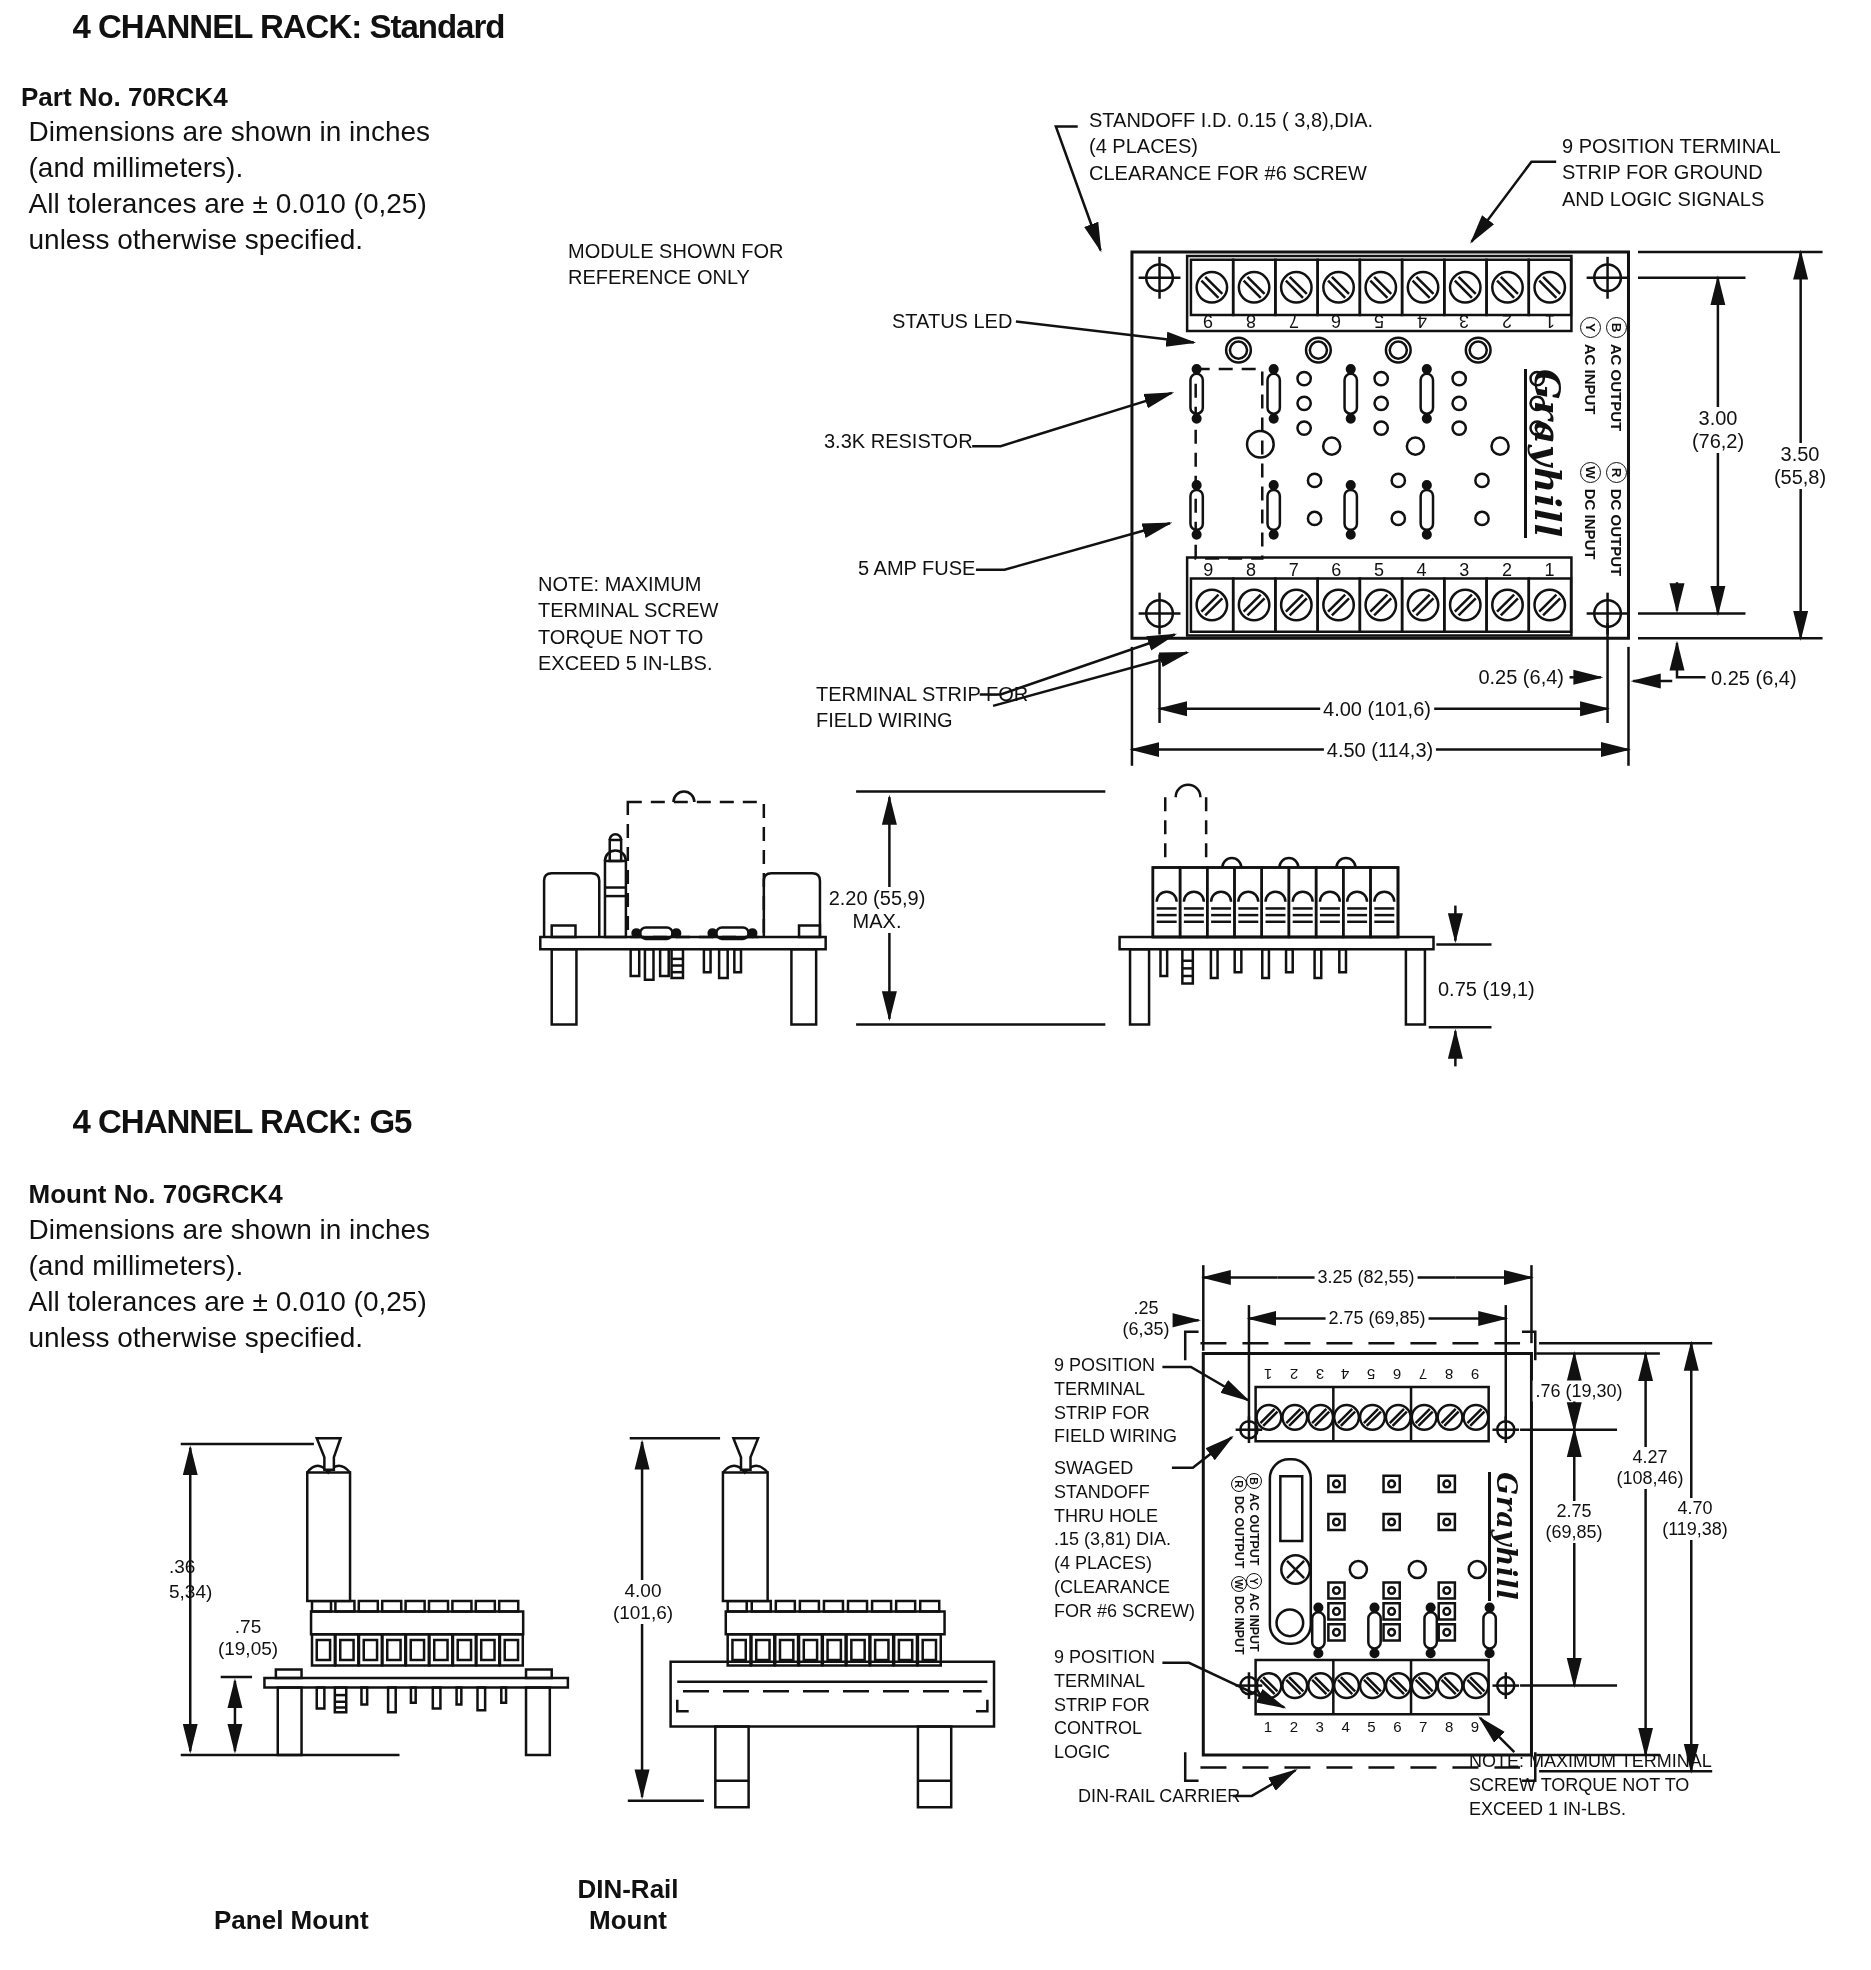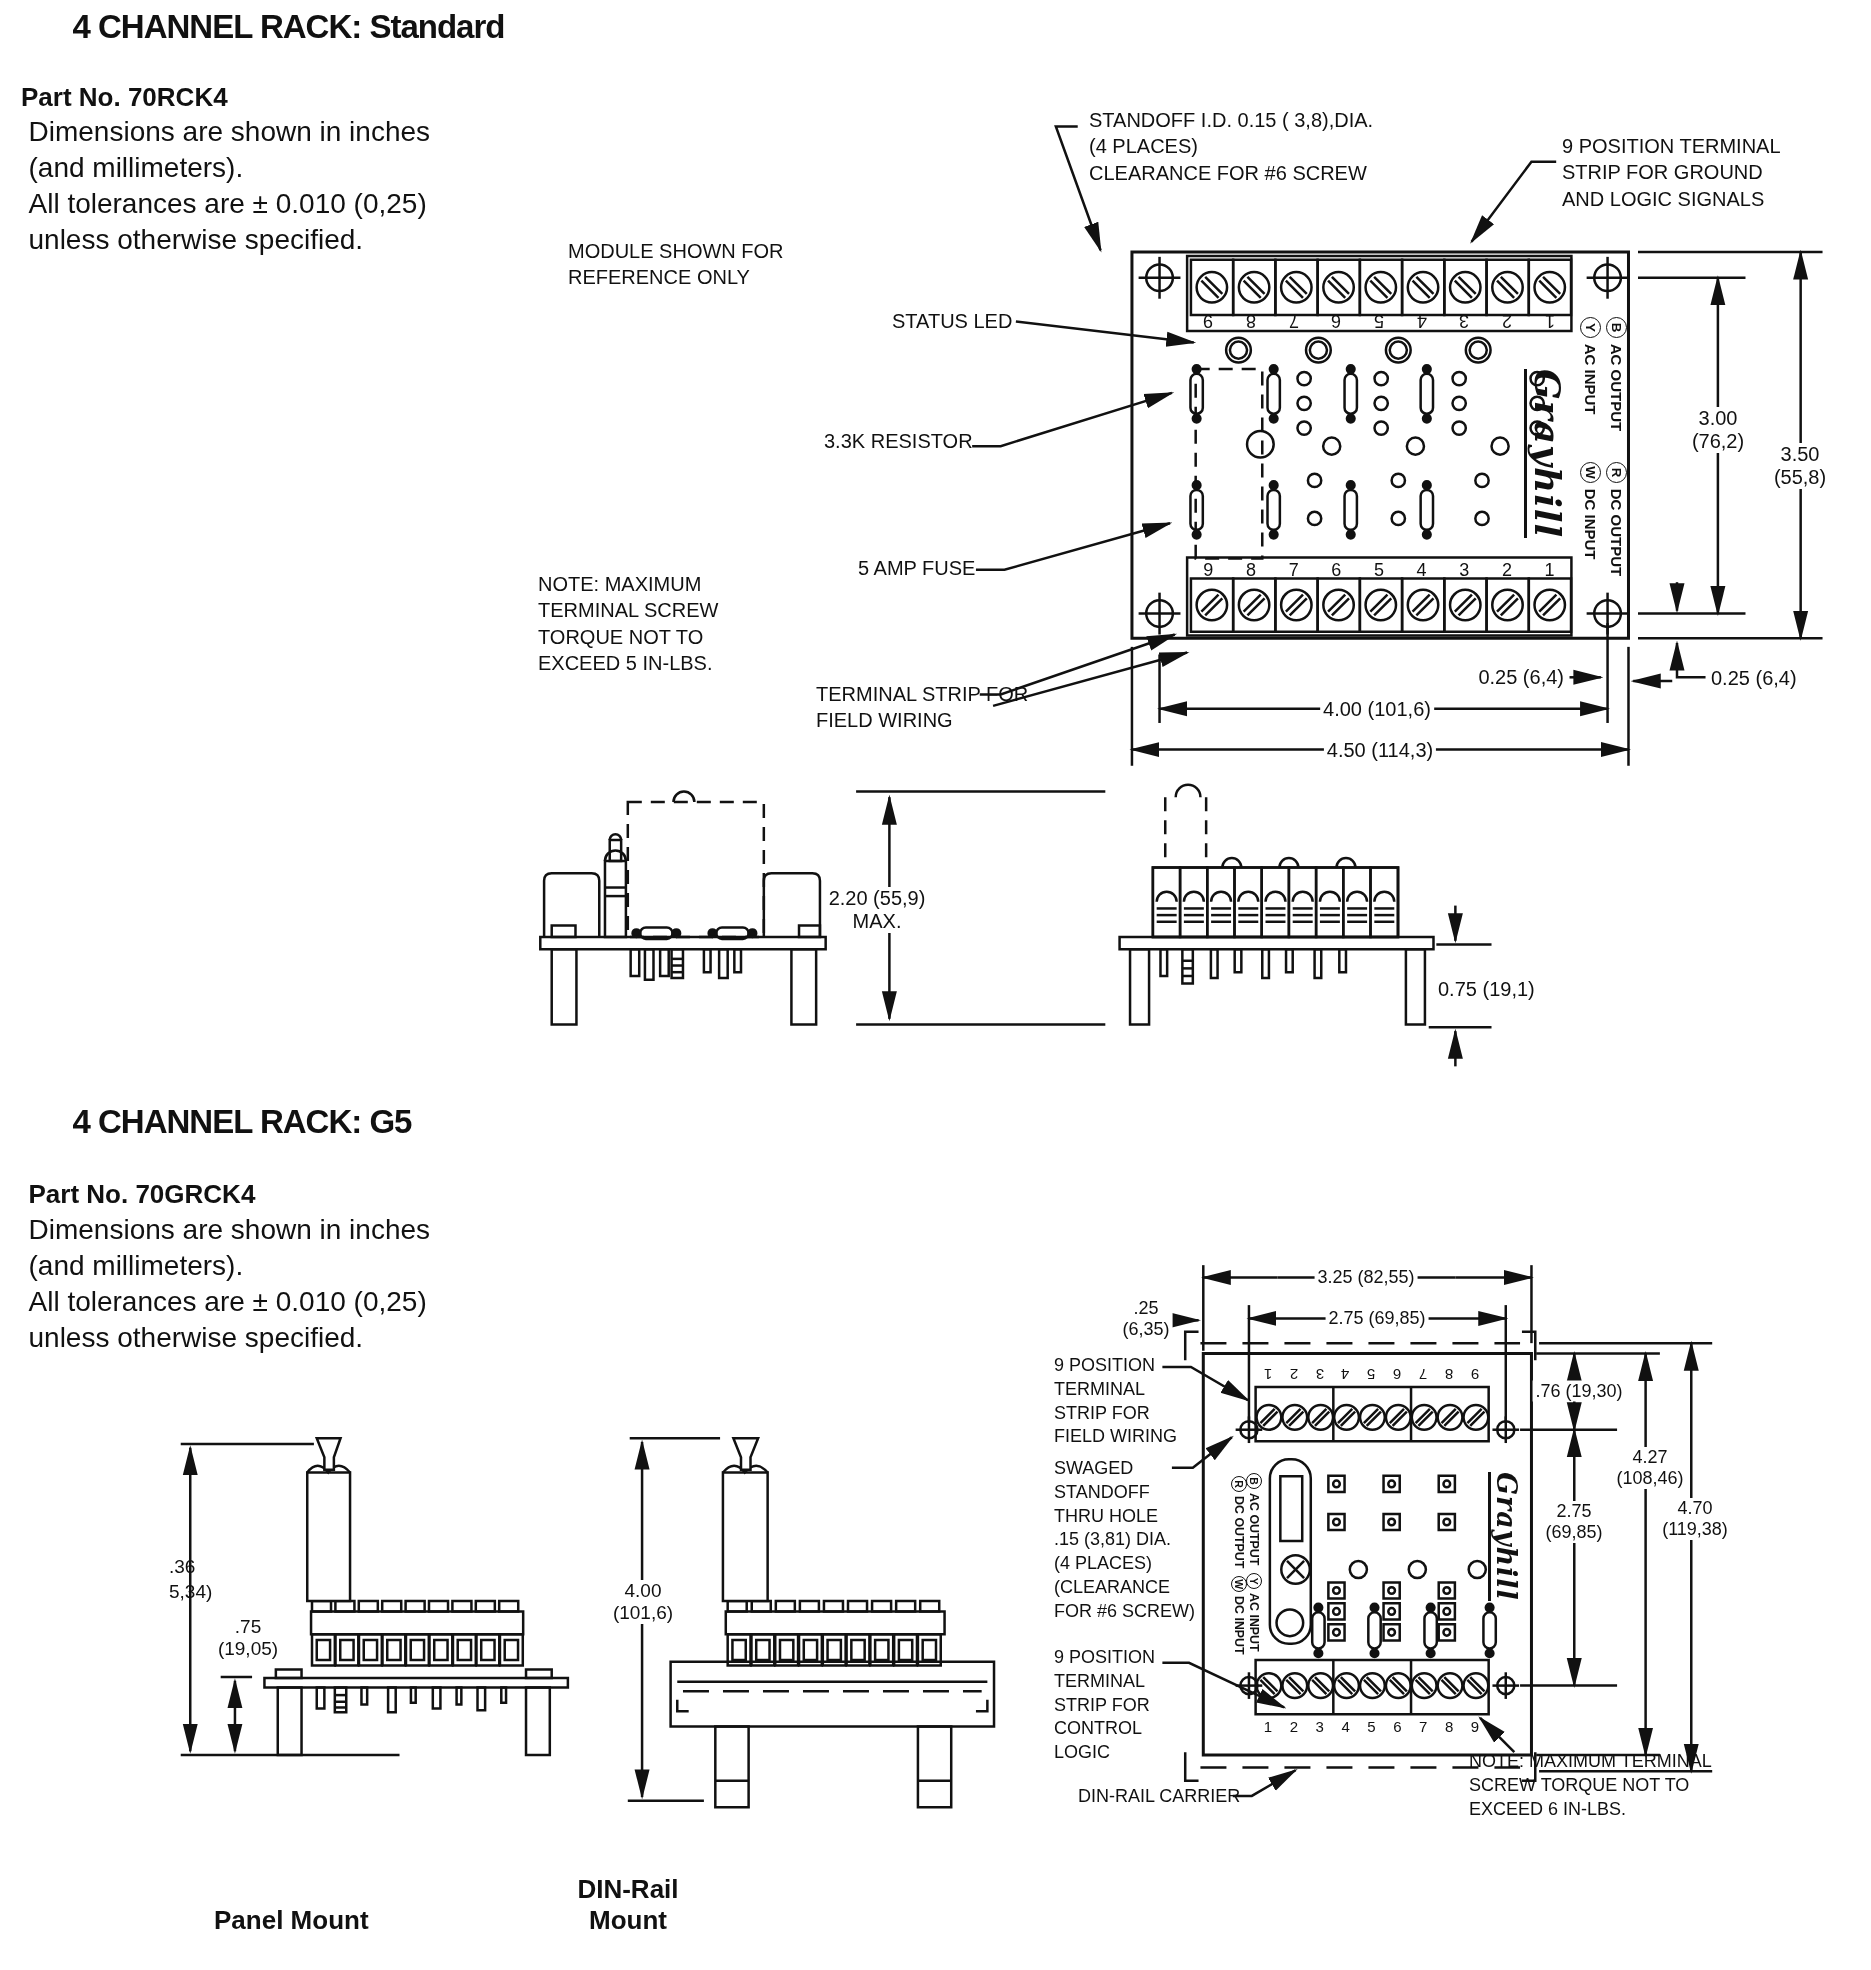--- a/index.html
+++ b/index.html
@@ -565,21 +565,21 @@
   <span class="circ circ-a">R</span>
   <span>DC OUTPUT</span>
 </div>
 <div class="abs vlab vlab-a" style="left:1601px; top:462px;">
   <span class="circ circ-a">W</span>
   <span>DC INPUT</span>
 </div>
 <div class="abs brand" style="left:1569px; top:369px; font-size:36px;">Grayhill</div>
 
 <div class="abs h1" style="left:28.5px; top:1103px;">4 CHANNEL RACK: G5</div>
-<div class="abs h2" style="left:28.5px; top:1179px;">Part No. 70GRCK4</div>
+<div class="abs h2" style="left:28.5px; top:1179px;">Mount No. 70GRCK4</div>
 <div class="abs body-text" style="left:28.5px; top:1212px;">Dimensions are shown in inches
 (and millimeters).
 All tolerances are ± 0.010 (0,25)
 unless otherwise specified.</div>
 
 <div class="abs lbl" style="left:169px; top:1554px; font-size:19px;">.36
 5,34)</div>
 <div class="abs dim ctr" style="left:248px; top:1638px; font-size:19px;">.75
 (19,05)</div>
 <div class="abs cap" style="left:214px; top:1905px;">Panel Mount</div>
@@ -600,21 +600,21 @@
 (CLEARANCE
 FOR #6 SCREW)</div>
 <div class="abs ann2 lbl" style="left:1054px; top:1646px;">9 POSITION
 TERMINAL
 STRIP FOR
 CONTROL
 LOGIC</div>
 <div class="abs ann2" style="left:1054px; top:1786px;margin-left:24px;">DIN-RAIL CARRIER</div>
 <div class="abs ann2 lbl" style="left:1469px; top:1750px;">NOTE: MAXIMUM TERMINAL
 SCREW TORQUE NOT TO
-EXCEED 6 IN-LBS.</div>
+EXCEED 1 IN-LBS.</div>
 
 <div class="abs ann2 dim ctr" style="left:1366px; top:1277px;">3.25 (82,55)</div>
 <div class="abs ann2 dim ctr" style="left:1377px; top:1318px;">2.75 (69,85)</div>
 <div class="abs ann2 dim ctr" style="left:1146px; top:1319px;">.25
 (6,35)</div>
 <div class="abs ann2 dim ctr" style="left:1579px; top:1391px;">.76 (19,30)</div>
 <div class="abs ann2 dim ctr" style="left:1650px; top:1468px;">4.27
 (108,46)</div>
 <div class="abs ann2 dim ctr" style="left:1574px; top:1522px;">2.75
 (69,85)</div>

